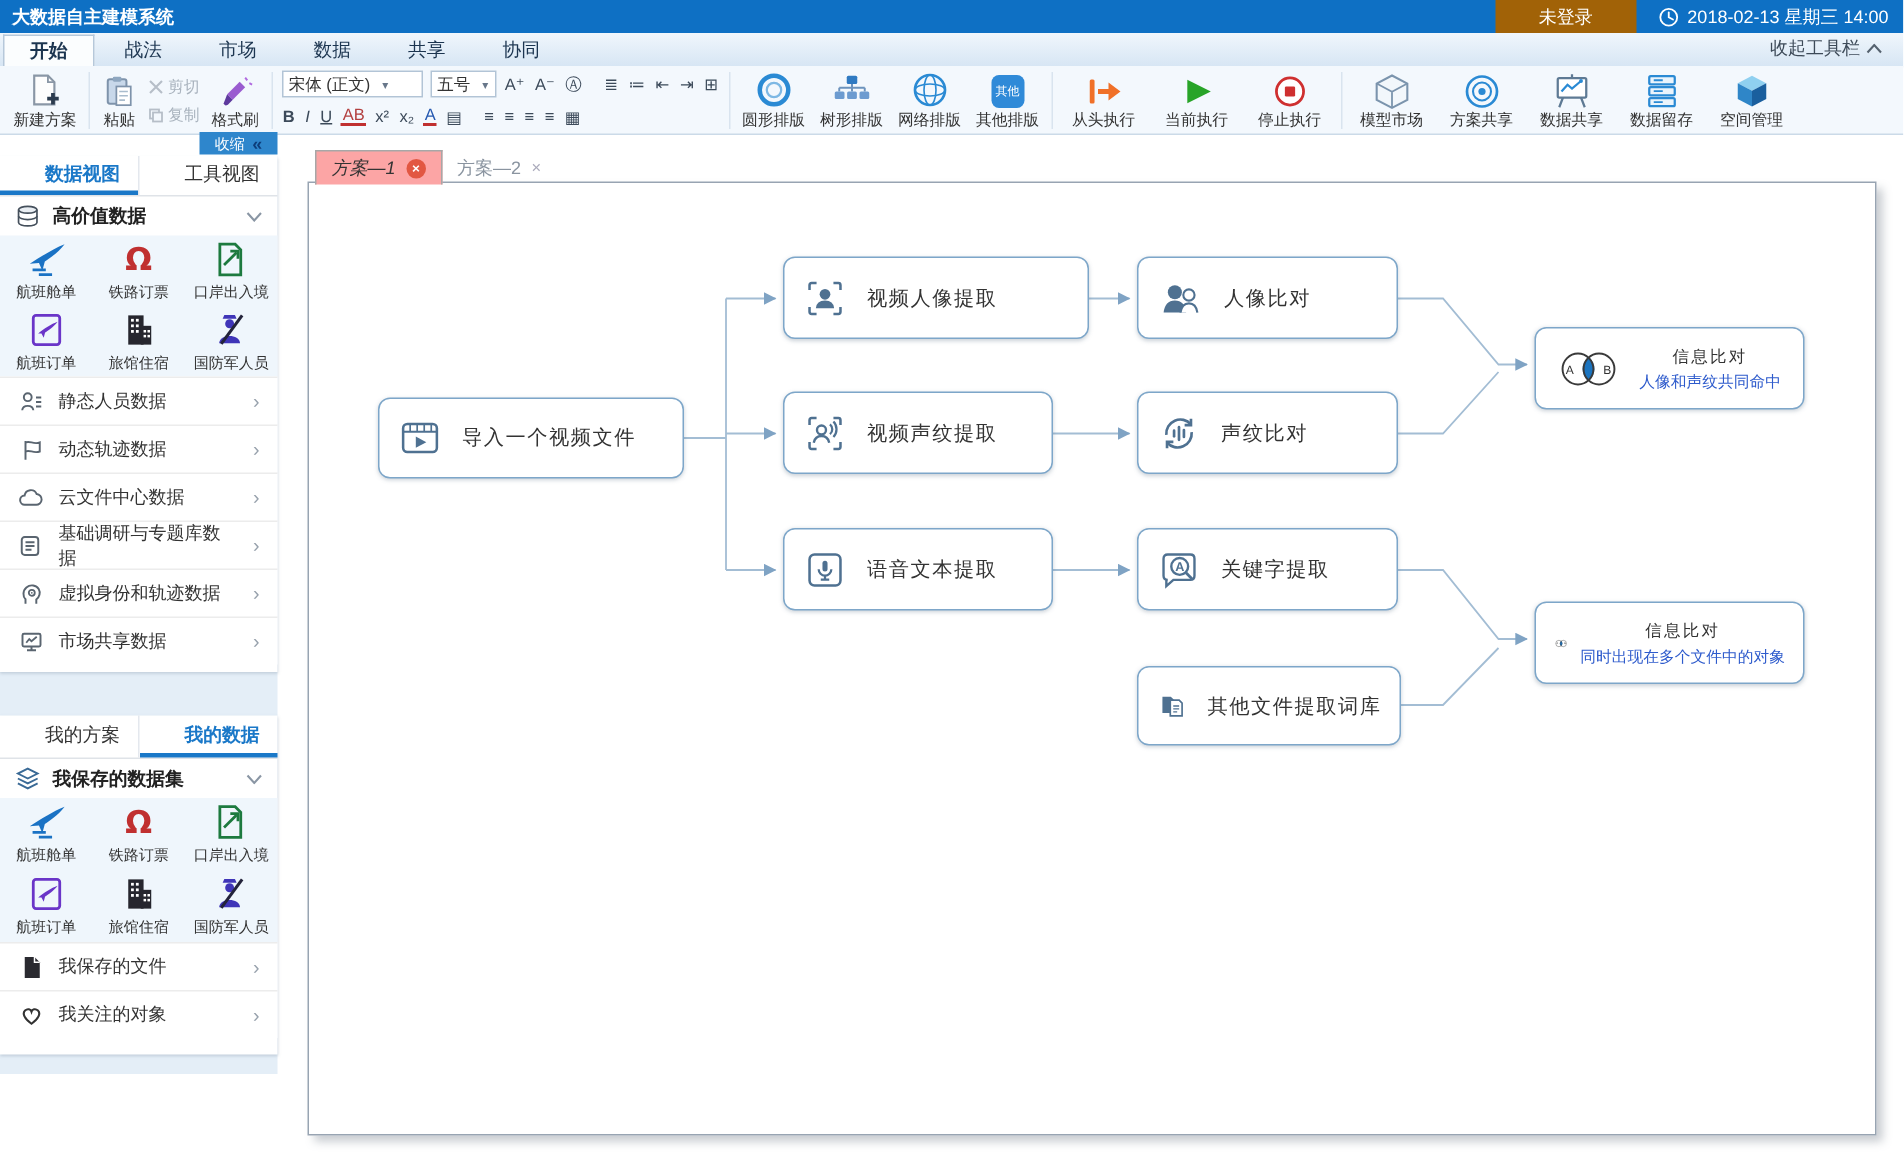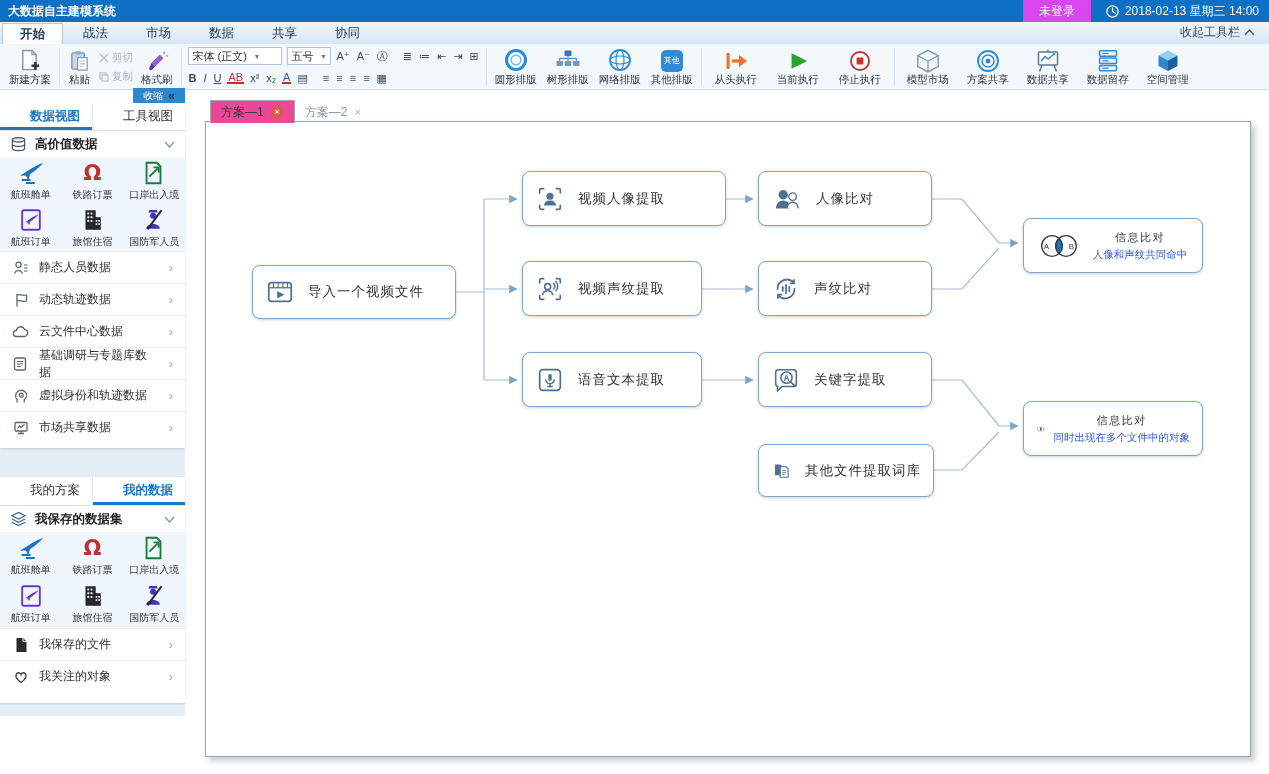--- a/index.html
+++ b/index.html
@@ -3,21 +3,21 @@
 <meta charset="utf-8">
 <style>
   html,body{margin:0;padding:0;background:#fff;}
   #app{position:relative;width:1269px;height:774px;background:#fff;overflow:hidden;
        font-family:"Liberation Sans","DejaVu Sans",sans-serif;-webkit-font-smoothing:antialiased;}
 
   
   .tbar{position:absolute;left:0;top:0;width:1269px;height:22px;background:#0e70c4;
         display:flex;align-items:center;color:#fff;font-size:12px;}
   .tbar .ttl{padding-left:8px;font-weight:bold;}
-  .badge{background:#d946ef;height:22px;line-height:22px;padding:0 16px;margin-left:auto;font-size:12px;}
+  .badge{background:#a16207;height:22px;line-height:22px;padding:0 29px;margin-left:auto;font-size:12px;}
   .clockwrap{display:flex;align-items:center;gap:5px;padding:0 10px 0 14px;font-size:12px;}
 
   
   .menurow{position:absolute;left:0;top:22px;width:1269px;height:22px;
            background:linear-gradient(#f0f6fc,#d7e6f4);border-bottom:1px solid #cdd9e8;
            display:flex;align-items:flex-end;}
   .mtab{height:20px;line-height:20px;padding:0 17px;font-size:12.5px;color:#1c3document;color:#1c3550;margin-left:2px;border:1px solid transparent;}
   .mtab.active{background:#fbfdfe;border:1px solid #b6c8da;border-bottom:none;font-weight:bold;}
   .collapse-tb{margin-left:auto;display:flex;align-items:center;gap:4px;padding:0 14px 3px 0;
                font-size:12px;color:#3d4a58;}
@@ -65,21 +65,21 @@
   .gitem .gico{height:26px;display:flex;align-items:center;justify-content:center;}
   .omega{color:#c03030;font-weight:bold;font-size:21px;line-height:22px;font-family:"DejaVu Sans",sans-serif;}
   .litem{height:31px;display:flex;align-items:center;padding:0 12px;gap:10px;font-size:12px;color:#333;
          border-top:1px solid #ececec;background:#fff;}
   .litem .lico{width:17px;display:flex;justify-content:center;}
   .chev-r{margin-left:auto;color:#98a2ad;font-size:13px;}
 
   
   .ctabs{position:absolute;left:205px;top:100px;height:22px;display:flex;align-items:flex-end;padding-left:5px;z-index:3;}
   .ctab{height:20px;display:flex;align-items:center;gap:7px;padding:0 10px;font-size:12px;color:#8a94a0;}
-  .ctab.active{background:#ec4899;border:1px solid #a7a7a7;border-bottom:none;color:#333;height:22px;margin-bottom:-1px;}
+  .ctab.active{background:#fca5a5;border:1px solid #a7a7a7;border-bottom:none;color:#333;height:22px;margin-bottom:-1px;font-style:italic;}
   .closedot{width:13px;height:13px;border-radius:50%;background:#e25742;color:#fff;font-size:9px;
             line-height:13px;text-align:center;font-weight:bold;}
   .closex{color:#aab;font-size:11px;}
   .canvas{position:absolute;left:205px;top:121px;width:1044px;height:634px;border:1px solid #98a4b2;
           background:#fff;box-shadow:4px 4px 6px rgba(130,140,150,.45);}
   .wires{position:absolute;left:0;top:0;}
   .node{position:absolute;border:1px solid #7da6c9;border-radius:8px;background:#fff;
         box-shadow:0 1px 3px rgba(100,120,140,.35);display:flex;align-items:center;padding:0 12px;gap:13px;
         box-sizing:border-box;}
   .nlabel{font-size:13.5px;color:#333;letter-spacing:1px;white-space:nowrap;}

